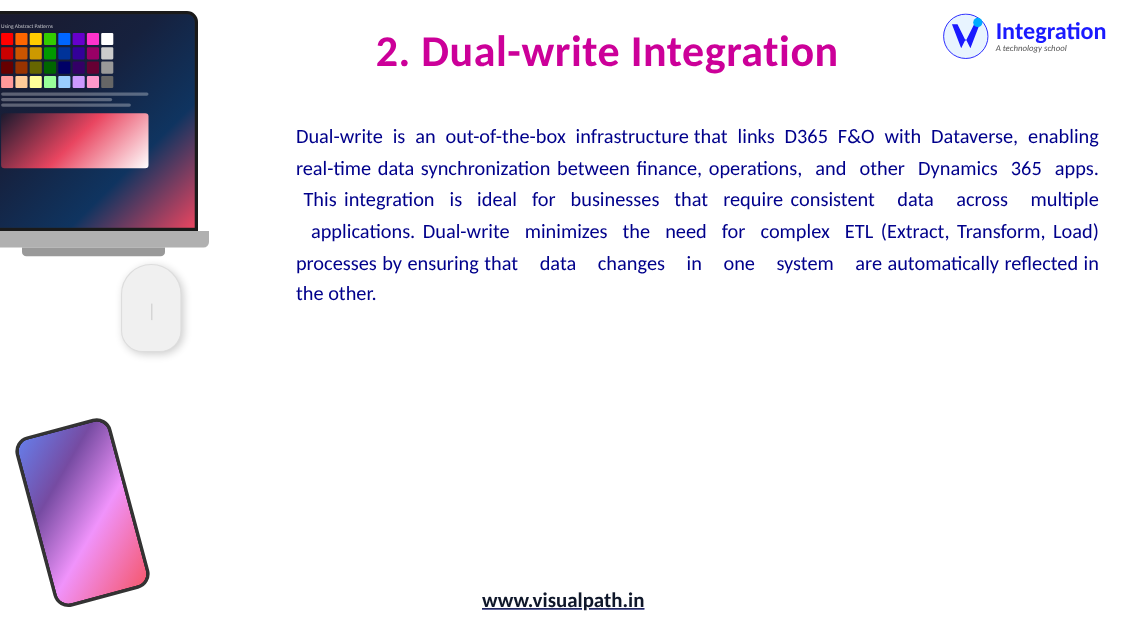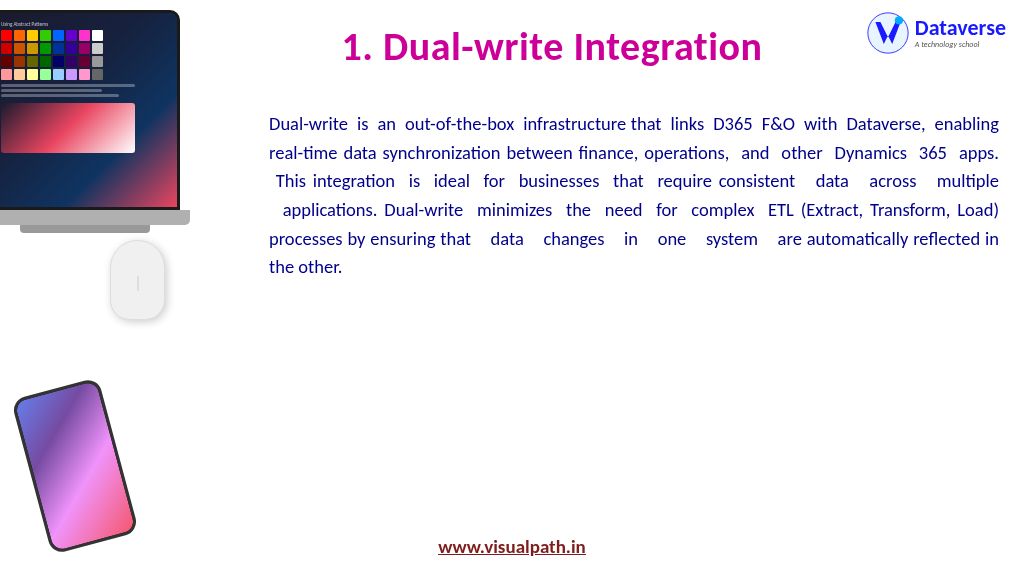--- a/index.html
+++ b/index.html
@@ -281,28 +281,28 @@
   </div>
 
   <div class="logo-container">
     <svg class="v-logo-svg" viewBox="0 0 50 50" xmlns="http://www.w3.org/2000/svg">
 
       <circle cx="25" cy="25" r="24" fill="#e8f4ff" stroke="#1a1aff" stroke-width="1"></circle>
       <polygon points="10,12 20,38 25,28 30,38 40,12 34,12 25,30 16,12" fill="#1a1aff"></polygon>
       <circle cx="38" cy="10" r="5" fill="#00aaff"></circle>
     </svg>
     <div class="logo-text-area">
-      <span class="logo-name">Dataverse</span>
+      <span class="logo-name">Integration</span>
       <span class="logo-tagline">A technology school</span>
     </div>
   </div>
 
-  <div class="main-title">1. Dual-write Integration</div>
+  <div class="main-title">2. Dual-write Integration</div>
 
   <div class="content-area">
     <p class="body-text">Dual-write &nbsp;is &nbsp;an &nbsp;out-of-the-box &nbsp;infrastructure that &nbsp;links &nbsp;D365 &nbsp;F&amp;O &nbsp;with &nbsp;Dataverse, &nbsp;enabling real-time data synchronization between finance, operations, &nbsp;and &nbsp;other &nbsp;Dynamics &nbsp;365 &nbsp;apps. &nbsp;This integration &nbsp;is &nbsp;ideal &nbsp;for &nbsp;businesses &nbsp;that &nbsp;require consistent &nbsp;&nbsp;data &nbsp;&nbsp;across &nbsp;&nbsp;multiple &nbsp;&nbsp;applications. Dual-write &nbsp;minimizes &nbsp;the &nbsp;need &nbsp;for &nbsp;complex &nbsp;ETL (Extract, Transform, Load) processes by ensuring that &nbsp;&nbsp;&nbsp;data &nbsp;&nbsp;&nbsp;changes &nbsp;&nbsp;&nbsp;in &nbsp;&nbsp;&nbsp;one &nbsp;&nbsp;&nbsp;system &nbsp;&nbsp;&nbsp;are automatically reflected in the other.</p>
   </div>
 
   <div class="website-link">
-    <a href="#" style="color:#7f1d1d;text-align:center;">www.visualpath.in</a>
+    <a href="#" style="color:#0f172a;text-align:center;">www.visualpath.in</a>
   </div>
 
 </div>
 
 </body></html>

